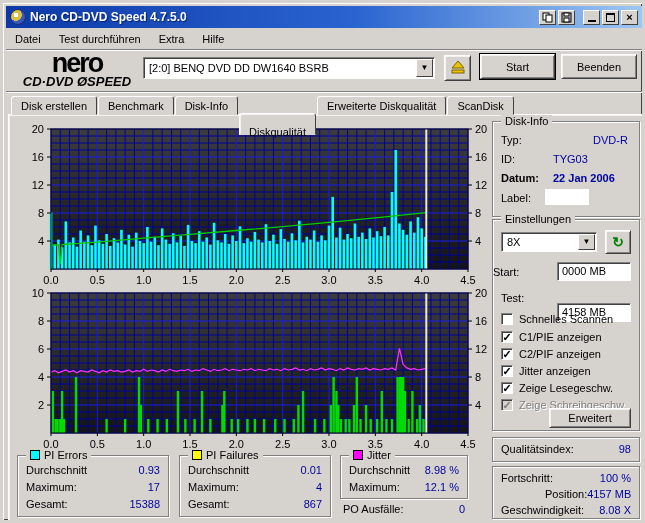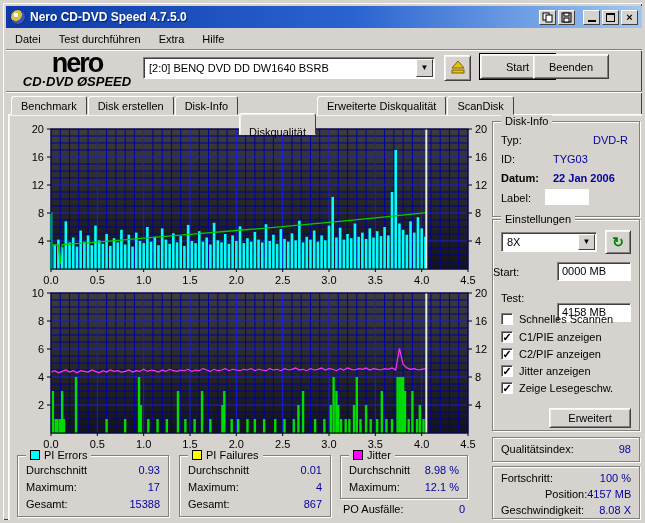--- a/index.html
+++ b/index.html
@@ -35,21 +35,21 @@
            display:flex; align-items:center; }
   .combo .combo-text { flex:1; padding-left:5px; white-space:nowrap; overflow:hidden; }
   .combo .drop { width:17px; height:18px; margin-right:1px; background:#d6d3ce; border:1px solid;
                  border-color:#fff #404040 #404040 #fff; font-size:8px; text-align:center; line-height:16px; }
   .btn { background:#d6d3ce; border:1px solid; border-color:#fff #404040 #404040 #fff;
          box-shadow:inset 1px 1px 0 #f4f2ee, inset -1px -1px 0 #808080;
          display:flex; align-items:center; justify-content:center; font-size:11px; }
   .btn-default { outline:1px solid #000; }
   .eject { position:absolute; left:441px; top:52px; width:27px; height:26px; }
   .start { position:absolute; left:477px; top:51px; width:75px; height:25px; }
-  .quit  { position:absolute; left:530px; top:51px; width:76px; height:25px; }
+  .quit  { position:absolute; left:558px; top:51px; width:76px; height:25px; }
   
   .tabstrip { position:absolute; left:8px; top:92px; height:20px; display:flex; align-items:flex-end; z-index:3; }
   .tab { height:19px; padding:3px 9px 2px; background:#d6d3ce; margin-right:1px;
          border:1px solid; border-color:#fff #404040 transparent #fff; border-radius:3px 3px 0 0; white-space:nowrap; }
   .tab.active { height:22px; padding-top:12px; position:relative; top:20px; z-index:4; font-size:11px;
                 box-shadow:inset 1px 1px 0 #f4f2ee; }
   .tabpage { position:absolute; left:5px; top:111px; width:635px; height:407px; background:#d6d3ce;
              border:1px solid; border-color:#fff #404040 #404040 #fff; box-shadow:inset 1px 1px 0 #f4f2ee; z-index:1; }
   
   .chart { position:absolute; z-index:2; }
@@ -130,22 +130,22 @@
           <polygon points="8,1 14,8 2,8" fill="#e8c400" stroke="#806000"></polygon>
           <rect x="2" y="10" width="12" height="3" fill="#e8c400" stroke="#806000"></rect>
         </svg>
     </span>
   </div>
   <div class="btn btn-default start">Start</div>
   <div class="btn quit">Beenden</div>
   <div class="hr-groove" style="top:88px"></div>
 
   <div class="tabstrip">
+    <div class="tab">Disk erstellen</div>
     <div class="tab">Benchmark</div>
-    <div class="tab">Disk erstellen</div>
     <div class="tab">Disk-Info</div>
     <div class="tab active">Diskqualität</div>
     <div class="tab">Erweiterte Diskqualität</div>
     <div class="tab">ScanDisk</div>
   </div>
   <div class="tabpage"></div>
 
   <div class="chart" id="chart-top"><svg width="478" height="168">
         <defs>
           <linearGradient id="chart-top-bg" x1="0" y1="0" x2="0" y2="1">
@@ -593,20 +593,24 @@
         <span>C2/PIF anzeigen</span>
       </div>
     <div class="cb-row" style="top:144px;">
         <span class="cb checked"></span>
         <span>Jitter anzeigen</span>
       </div>
     <div class="cb-row" style="top:161px;">
         <span class="cb checked"></span>
         <span>Zeige Lesegeschw.</span>
       </div>
+    <div class="cb-row" style="top:178px;">
+        <span class="cb checked disabled"></span>
+        <span class="lbl-disabled">Zeige Schreibgeschw.</span>
+      </div>
 
     <div class="btn" style="position:absolute; left:56px; top:188px; width:82px; height:20px;">Erweitert</div>
   </div>
 
   <div class="group" style="left:489px; top:434px; width:148px; height:25px;">
     <div class="row-lv" style="top:5px;">
       <span>Qualitätsindex:</span>
       <span class="navy">98</span>
     </div>
   </div>

